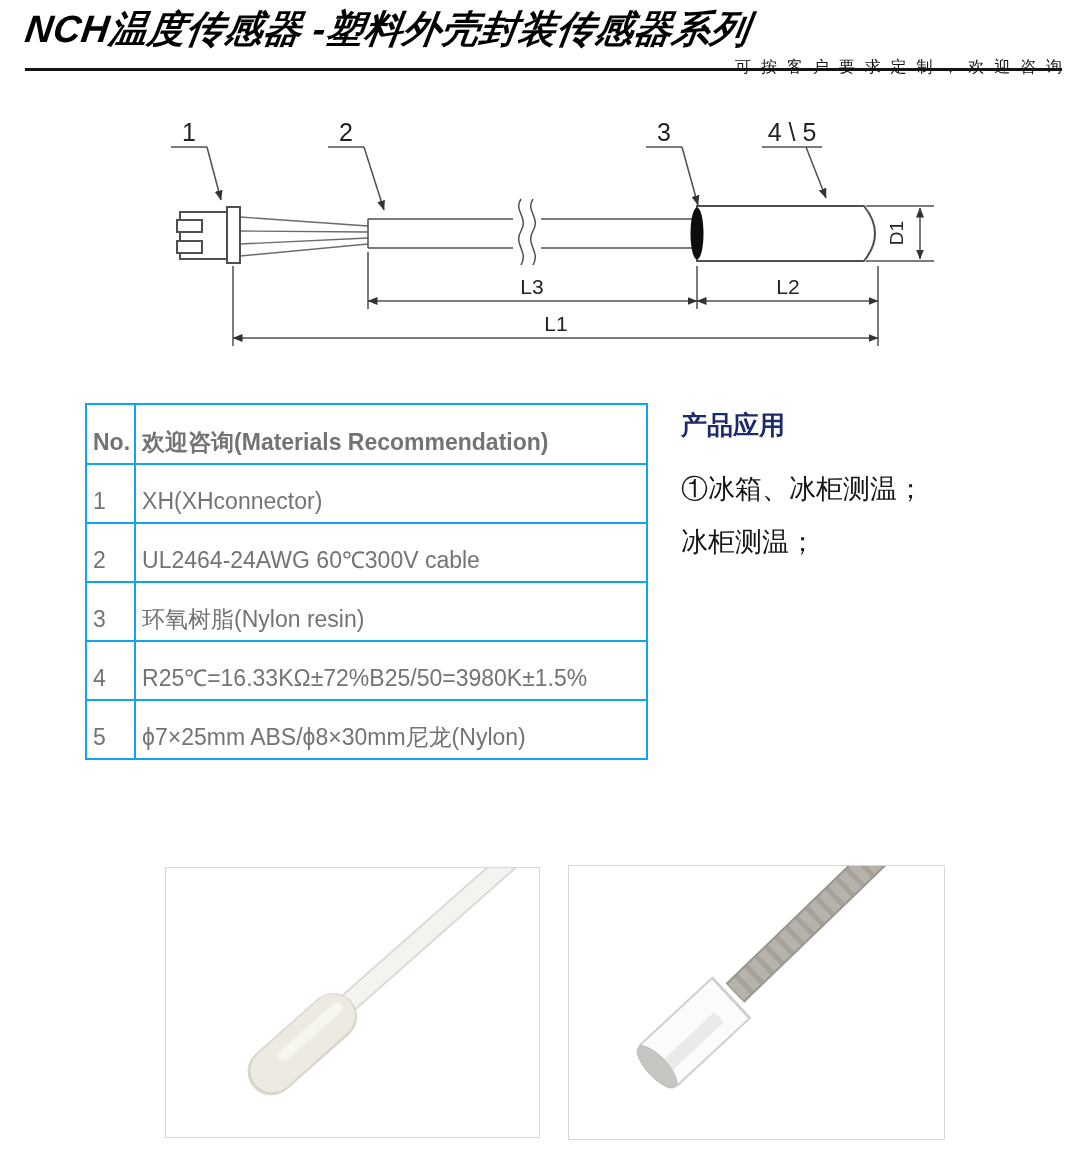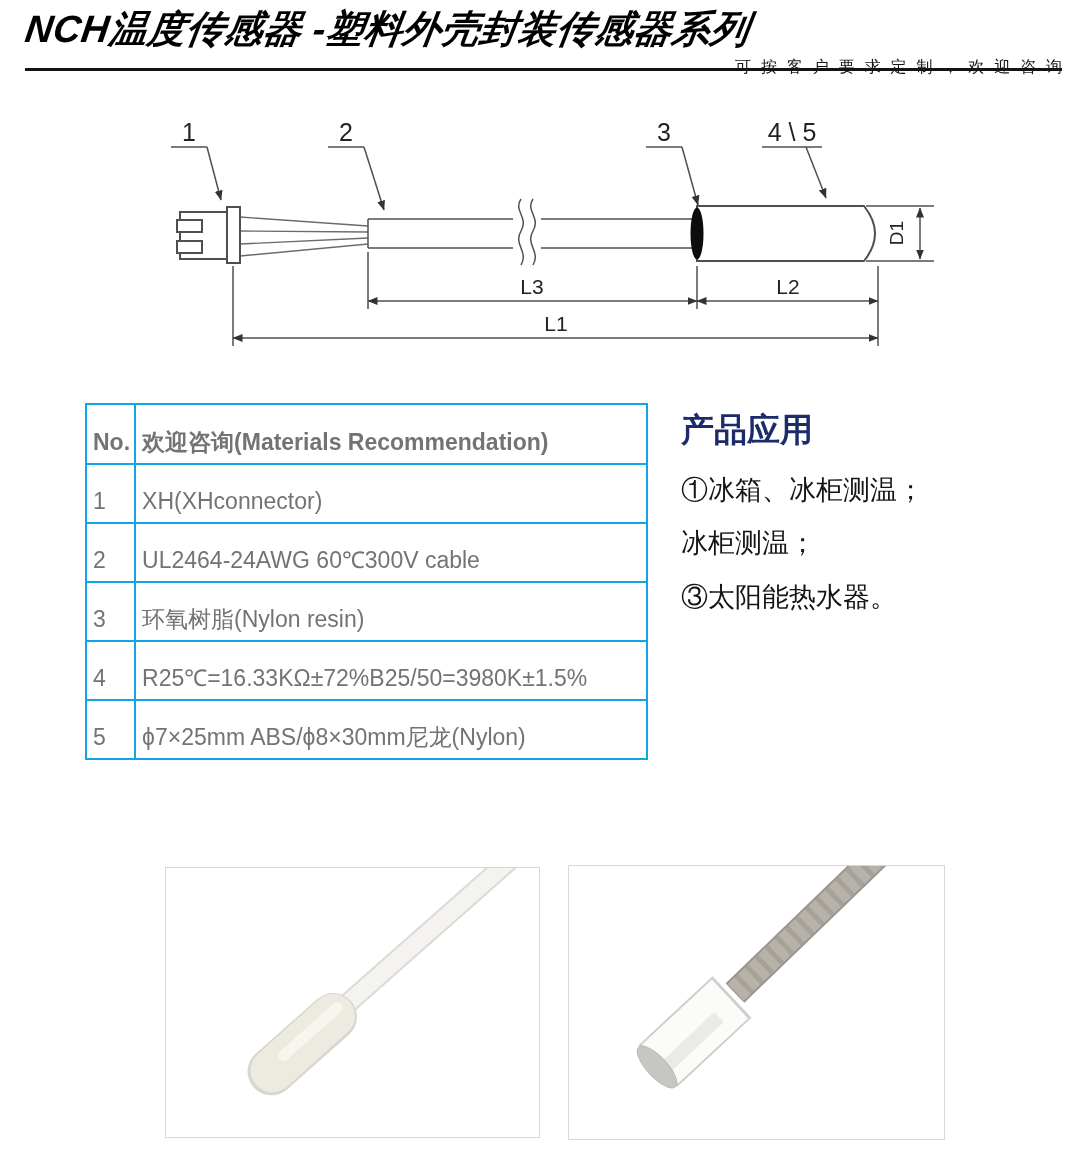--- a/index.html
+++ b/index.html
@@ -43,21 +43,21 @@
     border:2px solid #0ea5e9; vertical-align:bottom; text-align:left;
     padding:0 4px 9px 6px; font-size:23px; line-height:1.05; color:#737373;
     overflow:hidden; white-space:nowrap;
   }
   .mat-table th { font-weight:700; }
   .mat-table tr { height:59px; }
   .mat-table tr.hrow { height:60px; }
 
   
   .apps { position:absolute; left:681px; top:408px; width:390px; }
-  .apps-title { margin:0 0 23px 0; font-size:33px; font-weight:700; color:#1d2b6b; }
+  .apps-title { margin:0 0 32px 0; font-size:26px; font-weight:700; color:#1d2b6b; }
   .app-item { margin:16px 0 25px 0; font-size:27px; color:#141414; line-height:1.05; }
 
   
   .photo {
     position:absolute; background:#ffffff; border:1px solid #d8d8d8;
   }
   .photo svg { display:block; width:100%; height:100%; }
   #photo1 { left:165px; top:867px; width:373px; height:269px; }
   #photo2 { left:568px; top:865px; width:375px; height:273px; }
 </style>
@@ -169,21 +169,20 @@
         <td>5</td>
         <td>ϕ7×25mm ABS/ϕ8×30mm尼龙(Nylon)</td>
       </tr>
     </tbody>
   </table>
 
   <section class="apps">
     <h2 class="apps-title">产品应用</h2>
     <p class="app-item">①冰箱、冰柜测温；</p>
     <p class="app-item">冰柜测温；</p>
-    <p class="app-item">③太阳能热水器。</p>
   </section>
 
   <div class="photo" id="photo1">
     <svg viewBox="0 0 375 271" preserveAspectRatio="none">
       <line x1="348" y1="-10" x2="172" y2="146" stroke="#dbdad6" stroke-width="21"></line>
       <line x1="348" y1="-10" x2="172" y2="146" stroke="#f4f3f0" stroke-width="17"></line>
       <line x1="168" y1="150" x2="106" y2="205" stroke="#d9d6cb" stroke-width="48" stroke-linecap="round"></line>
       <line x1="168" y1="149" x2="107" y2="204" stroke="#edebe1" stroke-width="44" stroke-linecap="round"></line>
       <line x1="172" y1="141" x2="118" y2="189" stroke="#f8f7f1" stroke-width="11" stroke-linecap="round" opacity="0.85"></line>
     </svg>

